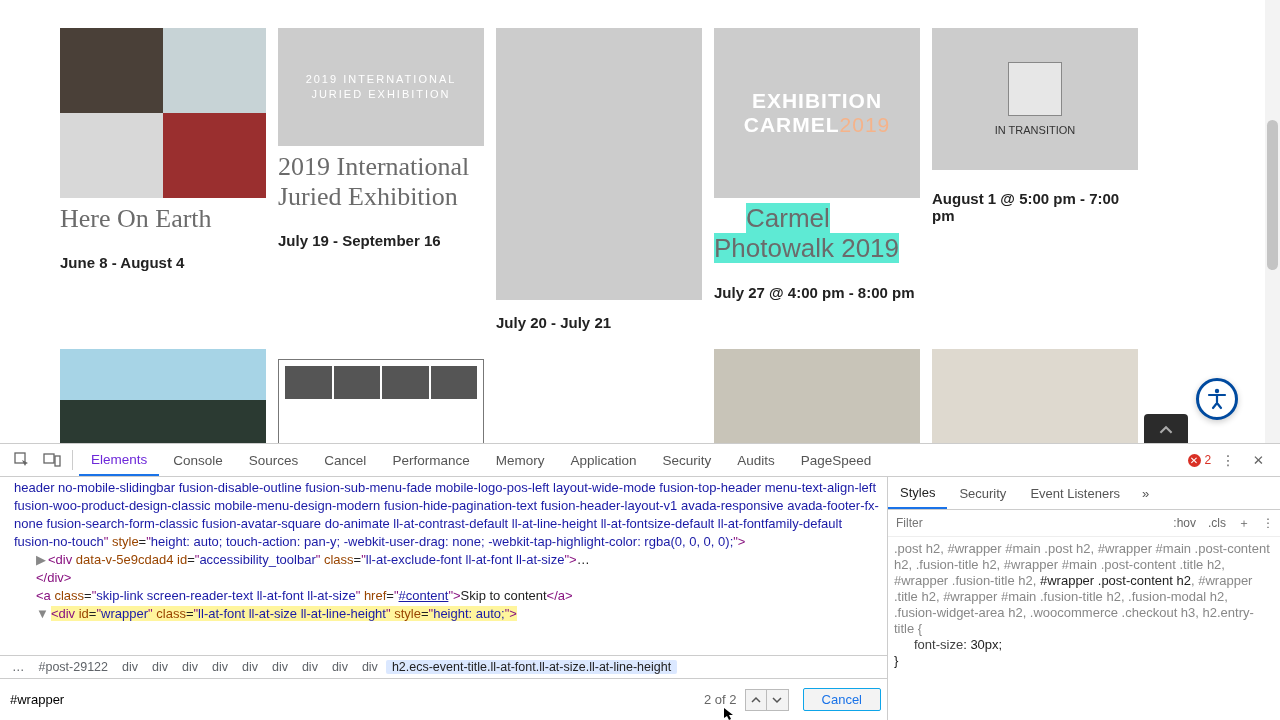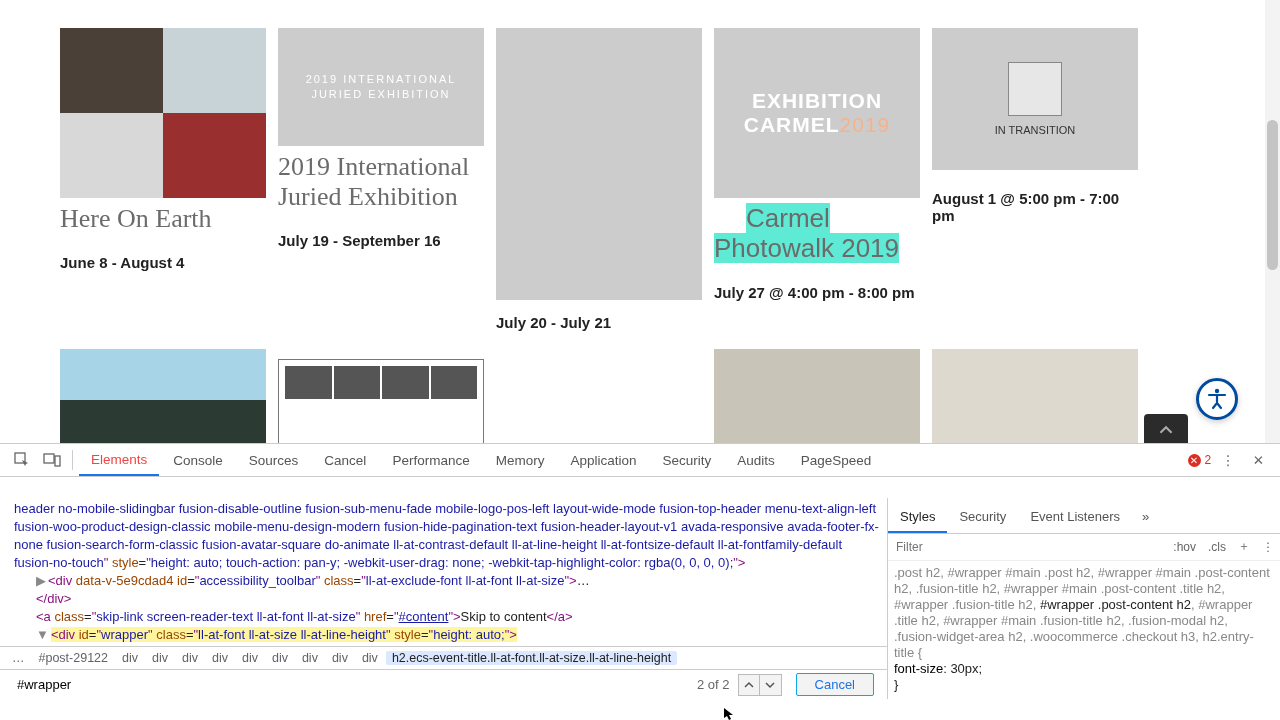--- a/index.html
+++ b/index.html
@@ -18,61 +18,61 @@
 
 
 .scroll-top { position: absolute; right: 92px; top: 414px; width: 44px; height: 32px; background: #2b2b2b; border-radius: 4px 4px 0 0; display: flex; align-items: center; justify-content: center; color: #aaa; }
 .a11y-btn { position: absolute; right: 42px; top: 378px; width: 42px; height: 42px; border-radius: 50%; background: #fff; border: 3px solid #004a9f; display: flex; align-items: center; justify-content: center; color: #004a9f; box-shadow: 0 2px 6px rgba(0,0,0,.2); }
 
 
 .devtools { position: absolute; top: 443px; left: 0; right: 0; bottom: 0; background: #fff; border-top: 1px solid #ccc; display: flex; flex-direction: column; font-family: Menlo, Consolas, monospace; font-size: 12px; }
 .dt-tabs { height: 33px; display: flex; align-items: center; border-bottom: 1px solid #ccc; padding: 0 8px; gap: 2px; font-family: -apple-system, sans-serif; font-size: 13.5px; color: #555; }
 .dt-tabs .ico { width: 28px; display: flex; justify-content: center; }
 .dt-tabs .tab { padding: 7px 12px; cursor: pointer; }
-.dt-tabs .tab.active { color: #ef4444; border-bottom: 2px solid #1a73e8; margin-bottom: -1px; }
+.dt-tabs .tab.active { color: #6d28d9; border-bottom: 2px solid #1a73e8; margin-bottom: -1px; }
 .dt-tabs .spacer { flex: 1; }
 .dt-tabs .err { display: flex; align-items: center; gap: 4px; color: #d93025; font-size: 12px; }
 .dt-tabs .err .circ { width: 13px; height: 13px; border-radius: 50%; background: #d93025; color: #fff; font-size: 10px; display: flex; align-items: center; justify-content: center; }
 .dt-tabs .menu, .dt-tabs .close { padding: 0 8px; color: #666; cursor: pointer; }
 
-.dt-main { flex: 1; display: flex; min-height: 0; align-items: center; }
+.dt-main { flex: 1; display: flex; min-height: 0; }
 .dom-panel { flex: 1; display: flex; flex-direction: column; min-width: 0; border-right: 1px solid #ccc; }
 .dom-tree { flex: 1; overflow: hidden; padding: 2px 4px 2px 14px; line-height: 18px; font-family: Menlo, Consolas, monospace; font-size: 13px; color: #222; }
 .dom-tree .tag { color: #881280; }
 .dom-tree .attr { color: #994500; }
 .dom-tree .val { color: #1a1aa6; }
 .dom-tree .lnk { color: #1a1aa6; text-decoration: underline; }
 .dom-tree .hl-line { background: #fff59d; display: inline; }
 .dom-tree .arrow { color: #888; margin-right: 2px; }
 .dom-tree .l1 { margin-left: 0; }
 .dom-tree .l2 { margin-left: 22px; }
 
 .breadcrumb { height: 23px; border-top: 1px solid #ccc; display: flex; align-items: center; padding: 0 6px; gap: 2px; font-size: 12.5px; color: #5f6368; white-space: nowrap; font-family: -apple-system, sans-serif; }
 .breadcrumb span { padding: 0 6px; }
 .breadcrumb .sel { background: #dbe8ff; color: #222; border-radius: 2px; }
 
-.find-bar { height: 30px; border-top: 1px solid #ccc; display: flex; align-items: center; padding: 2px 13px; font-family: -apple-system, sans-serif; font-size: 13px; }
+.find-bar { height: 42px; border-top: 1px solid #ccc; display: flex; align-items: center; padding: 2px 6px; font-family: -apple-system, sans-serif; font-size: 13px; }
 .find-bar input { flex: 1; border: none; outline: none; font-size: 13px; padding: 4px 4px; }
 .find-bar .count { color: #666; padding: 0 8px; }
 .find-bar .nav { width: 22px; height: 22px; border: 1px solid #bbb; background: #f3f3f3; display: flex; align-items: center; justify-content: center; color: #555; cursor: pointer; }
 .find-bar .nav + .nav { border-left: none; }
 .find-bar .cancel { border: 1px solid #0ea5e9; background: #f3f3f3; padding: 3px 18px; margin-left: 14px; cursor: pointer; color: #1a73e8; border-radius: 2px; }
 
 .styles-panel { width: 392px; display: flex; flex-direction: column; }
 .sp-tabs { height: 33px; border-bottom: 1px solid #ccc; display: flex; align-items: center; font-family: -apple-system, sans-serif; font-size: 13px; color: #555; }
 .sp-tabs .tab { padding: 7px 12px; }
 .sp-tabs .tab.active { color: #222; border-bottom: 2px solid #1a73e8; margin-bottom: -1px; }
 .sp-tabs .more { padding: 0 10px; }
 .sp-filter { height: 27px; border-bottom: 1px solid #eee; display: flex; align-items: center; font-family: -apple-system, sans-serif; font-size: 12px; color: #666; }
 .sp-filter input { flex: 1; border: none; outline: none; padding: 4px 8px; font-size: 12px; }
 .sp-filter .btn { padding: 0 6px; cursor: pointer; }
 .sp-rules { flex: 1; padding: 4px 6px; font-family: Menlo, Consolas, monospace; font-size: 13px; line-height: 16px; color: #222; overflow: hidden; }
 .sp-rules .sel1 { color: #888; }
 .sp-rules .selb { color: #222; font-weight: 400; }
-.sp-rules .prop { color: #000000; }
+.sp-rules .prop { color: #404040; margin-left: 20px; }
 .sp-rules .pv { color: #222; }
 
 
 .page-scroll { position: absolute; right: 0; top: 0; width: 15px; height: 443px; background: #f3f3f3; }
 .page-scroll .thumb { position: absolute; left: 2px; right: 2px; top: 120px; height: 150px; background: #c4c4c4; border-radius: 6px; }
 
 
 .thumb-quad { display: grid; grid-template-columns: 1fr 1fr; grid-template-rows: 1fr 1fr; height: 170px; }
 .thumb-quad div { background: #888; }
 .thumb-quad div:nth-child(1){background:#4a4038;}

